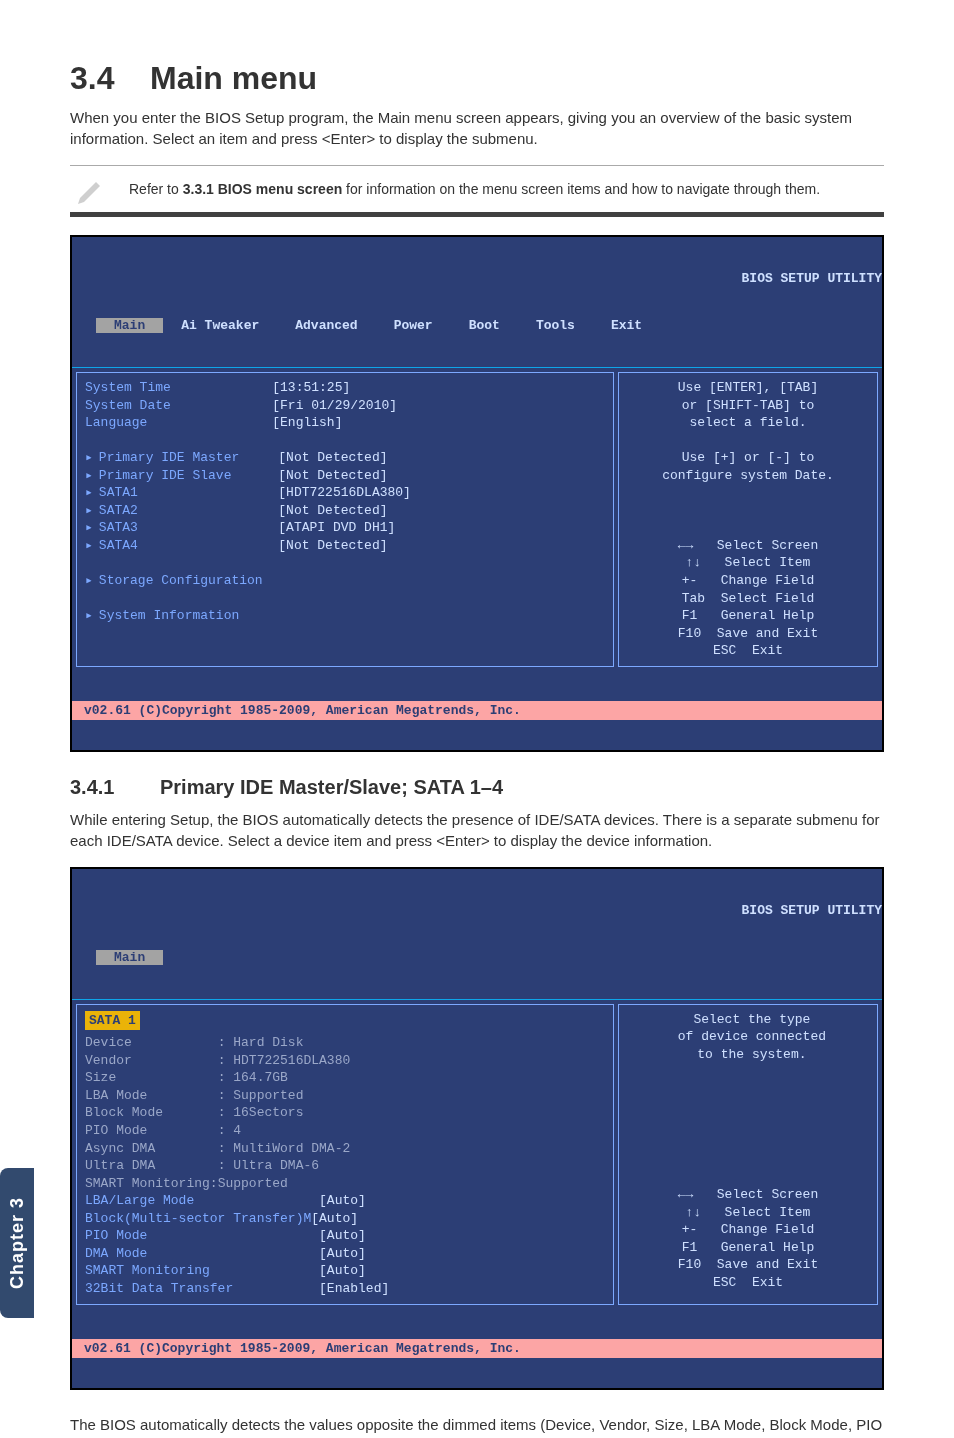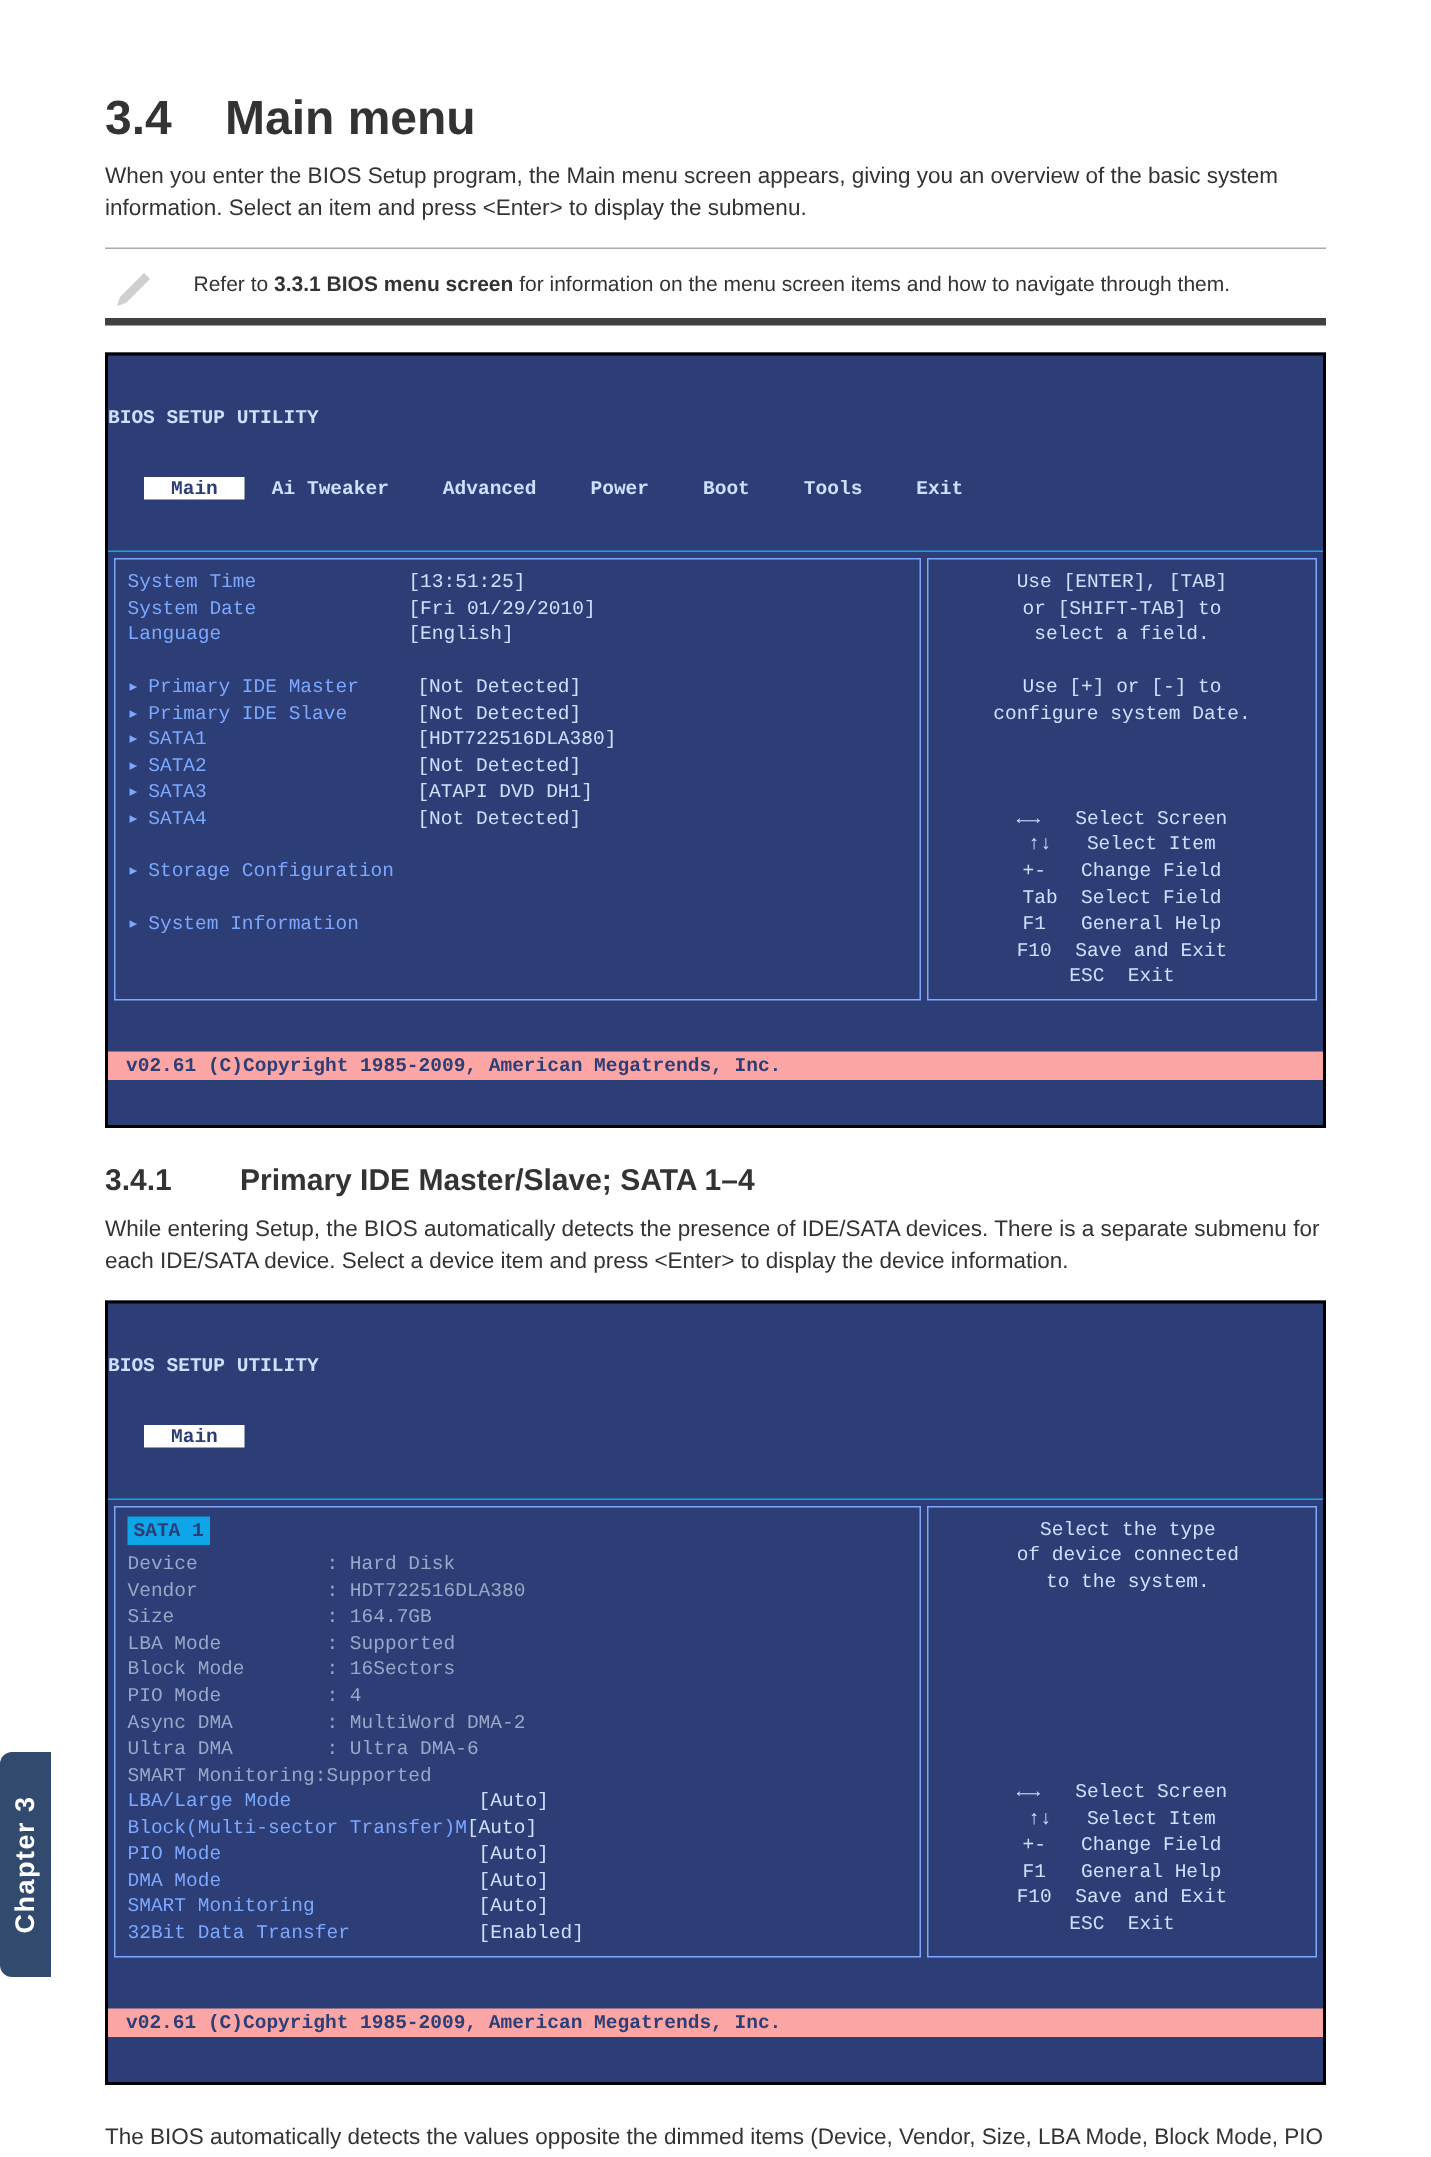--- a/index.html
+++ b/index.html
@@ -46,32 +46,32 @@
     border: 2px solid #000;
     font-family: "Courier New", monospace;
     font-size: 13px;
     color: #7ca8ff;
     white-space: pre;
     overflow:hidden;
     margin-bottom: 24px;
   }
   .bios-title {
     color: #cfe0ff;
-    text-align:left;
+    text-align:right;
     padding-top:4px;
     font-weight:bold;
   }
   .bios-tabs {
     display:flex;
     padding: 2px 8px 4px 24px;
     color: #cfe0ff;
     font-weight:bold;
   }
   .bios-tab { padding: 0 18px; }
-  .bios-tab.sel { background:#ffffff; color:#2c3e75; }
+  .bios-tab.sel { background:#a3a3a3; color:#2c3e75; }
   .bios-body {
     display:flex;
     border-top:1px solid #0ea5e9;
   }
   .bios-left {
     flex: 1 1 auto;
     border:1px solid #7ca8ff;
     margin:4px 2px 4px 4px;
     padding:6px 8px;
     line-height:1.35;
@@ -88,21 +88,21 @@
   .bios-footer {
     background:#fca5a5;
     color:#2c3e75;
     padding:2px 12px;
     font-weight:bold;
   }
   .tri::before { content:"▸"; color:#7ca8ff; margin-right:6px; }
   .dim { color:#9aa7c8; }
   .brkt { color:#cfe0ff; }
   .sec-head {
-    background:#0ea5e9;
+    background:#eab308;
     color:#2c3e75;
     font-weight:bold;
     padding:1px 4px;
     display:inline-block;
     margin-bottom:4px;
   }
 
   h2.sub {
     font-size: 20px;
     font-weight:bold;

